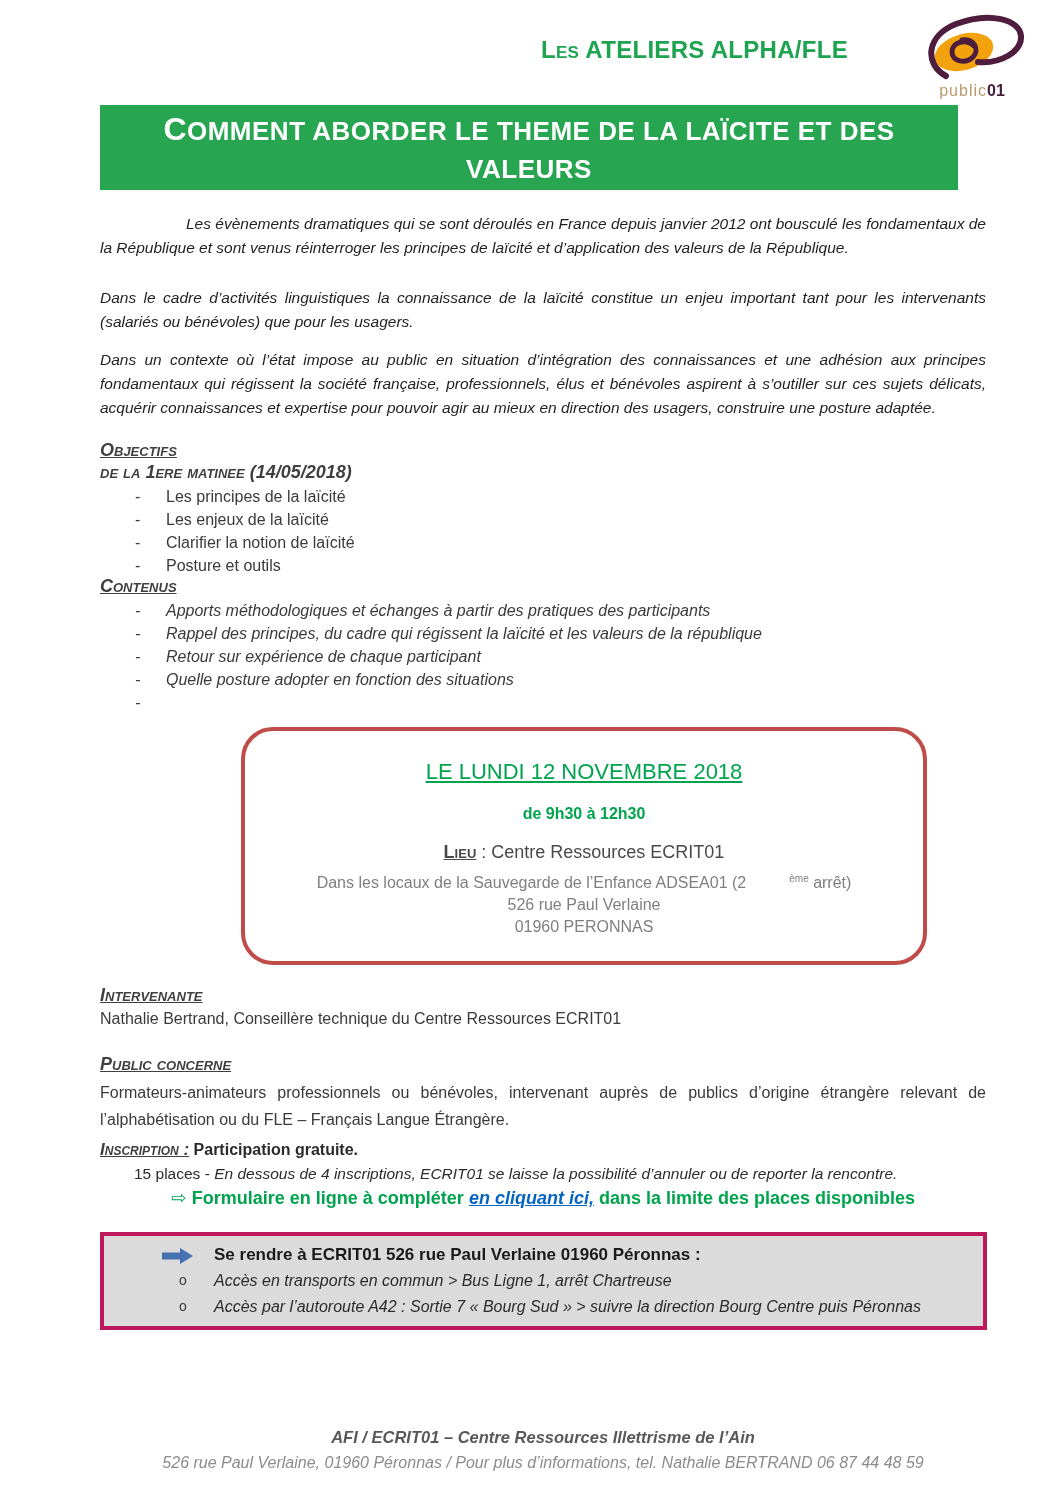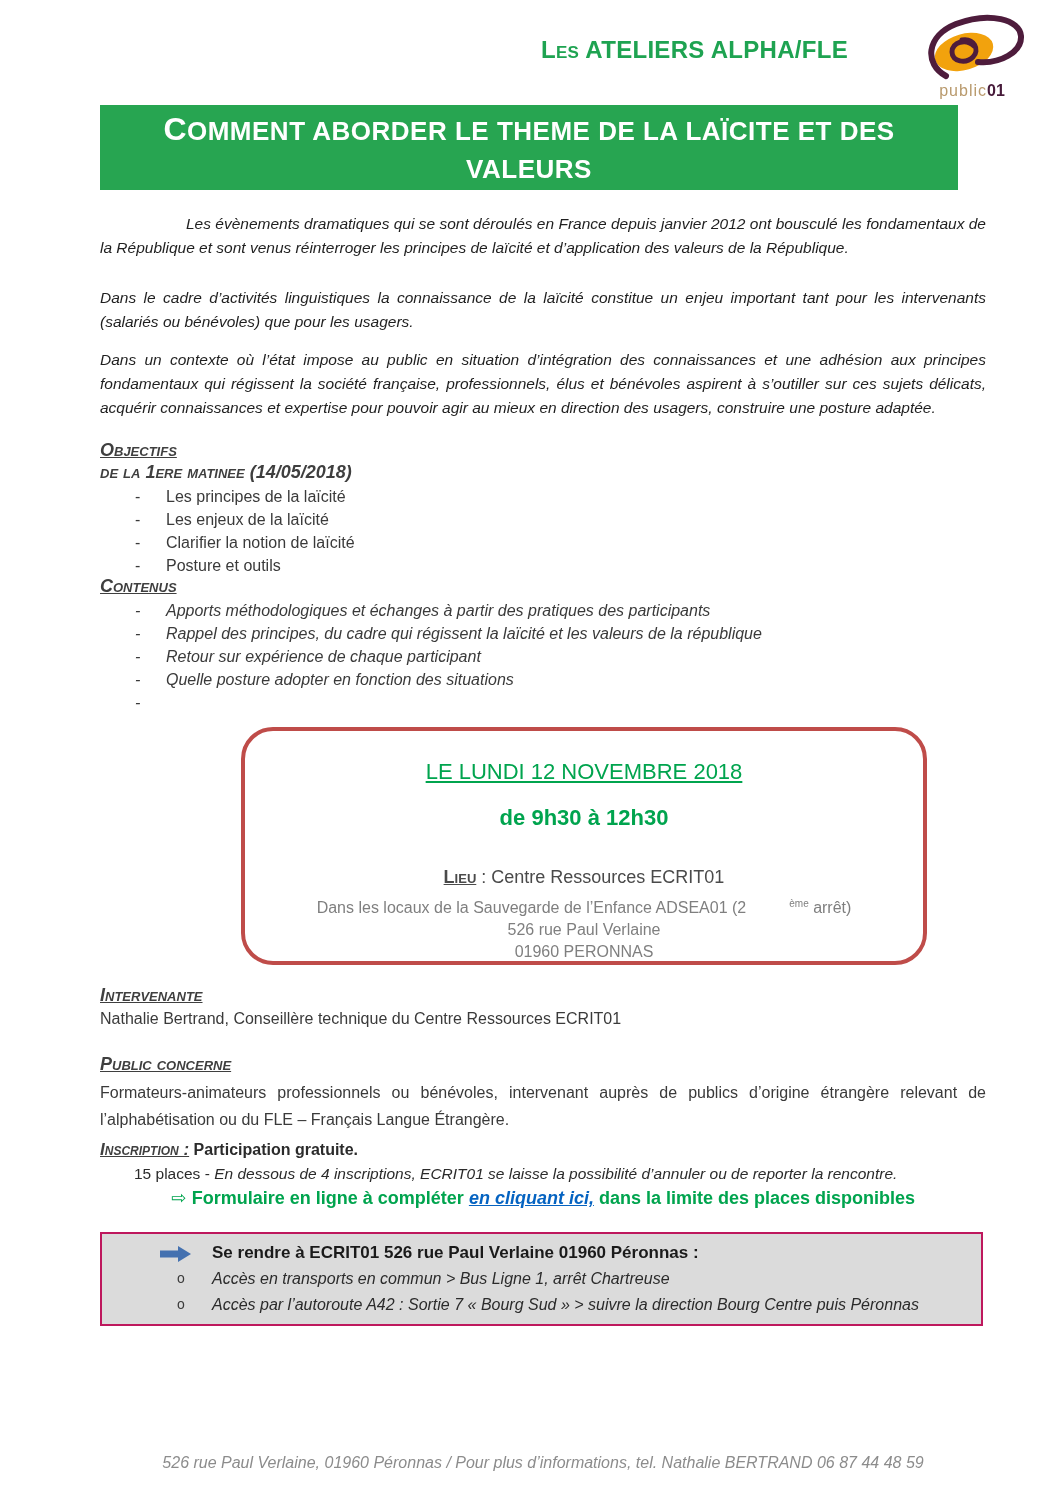--- a/index.html
+++ b/index.html
@@ -54,22 +54,22 @@
 
   
   .event-box {
     left:241px; top:727px; width:678px; height:230px;
     border:4px solid #bf4c49; border-radius:32px; text-align:center;
   }
   .event-date {
     margin-top:28px; font-size:22px; font-weight:normal; color:#00a44e;
     text-decoration:underline;
   }
-  .event-time { margin-top:20px; font-size:22px; font-weight:bold; color:#00a44e; }
-  .event-place { margin-top:36px; font-size:18px; color:#4a4a4a; }
+  .event-time { margin-top:20px; font-size:16px; font-weight:bold; color:#00a44e; }
+  .event-place { margin-top:19px; font-size:18px; color:#4a4a4a; }
   .event-place .lieu {
     font-weight:bold; font-variant:small-caps; text-decoration:underline;
   }
   .event-venue { margin-top:5px; font-size:16px; color:#7f7f7f; line-height:22px; }
   .event-venue sup { font-size:10px;padding-left:43px; }
 
   .body-text { left:100px; width:886px; font-size:16px; color:#3a3a3a; }
   .justify { text-align:justify; line-height:27px; }
 
   
@@ -84,21 +84,21 @@
   .form-line {
     left:100px; width:886px; text-align:center; font-size:18px;
     font-weight:bold; color:#00a44e;
   }
   .form-line .u-arrow { font-family:"DejaVu Sans", sans-serif; font-weight:normal; }
   .form-line a { color:#0563c1; text-decoration:underline; cursor:pointer;font-style:italic; }
 
   
   .dir-box {
     left:100px; top:1232px; width:879px; height:90px;
-    background:#dbdbdb; border:2px solid #be185d;
+    background:#dbdbdb; border:4px solid #be185d;
   }
   .dir-title { position:absolute; left:110px; top:9px; font-size:17px; font-weight:bold; color:#1a1a1a; }
   .dir-arrow { position:absolute; left:58px; top:12px; }
   .dir-item { position:absolute; left:75px; font-size:16px; font-style:italic; color:#2b2b2b; display:flex; }
   .dir-item .marker { width:35px; flex:none; font-style:normal; font-size:14px; color:#3a3a3a; }
 
   
   .footer-line { left:100px; width:886px; text-align:center; font-style:italic; }
   .footer-line.one { font-weight:bold; color:#595959; font-size:16.5px; }
   .footer-line.two { color:#8c8c8c; font-size:16px; }
@@ -215,15 +215,16 @@
     <div class="dir-item" style="top:36px;">
       <span class="marker">o</span>
         <span>Accès en transports en commun &gt; Bus Ligne 1, arrêt Chartreuse</span>
     </div>
     <div class="dir-item" style="top:62px;">
       <span class="marker">o</span>
         <span>Accès par l’autoroute A42 : Sortie 7 « Bourg Sud » &gt; suivre la direction Bourg Centre puis Péronnas</span>
     </div>
   </div>
 
+  <div class="abs footer-line one" style="top:1428px;">AFI / ECRIT01 – Centre Ressources Illettrisme de l’Ain</div>
   <div class="abs footer-line two" style="top:1454px;">526 rue Paul Verlaine, 01960 Péronnas / Pour plus d’informations, tel. Nathalie BERTRAND 06 87 44 48 59</div>
 
 </div>
 
 </body></html>

